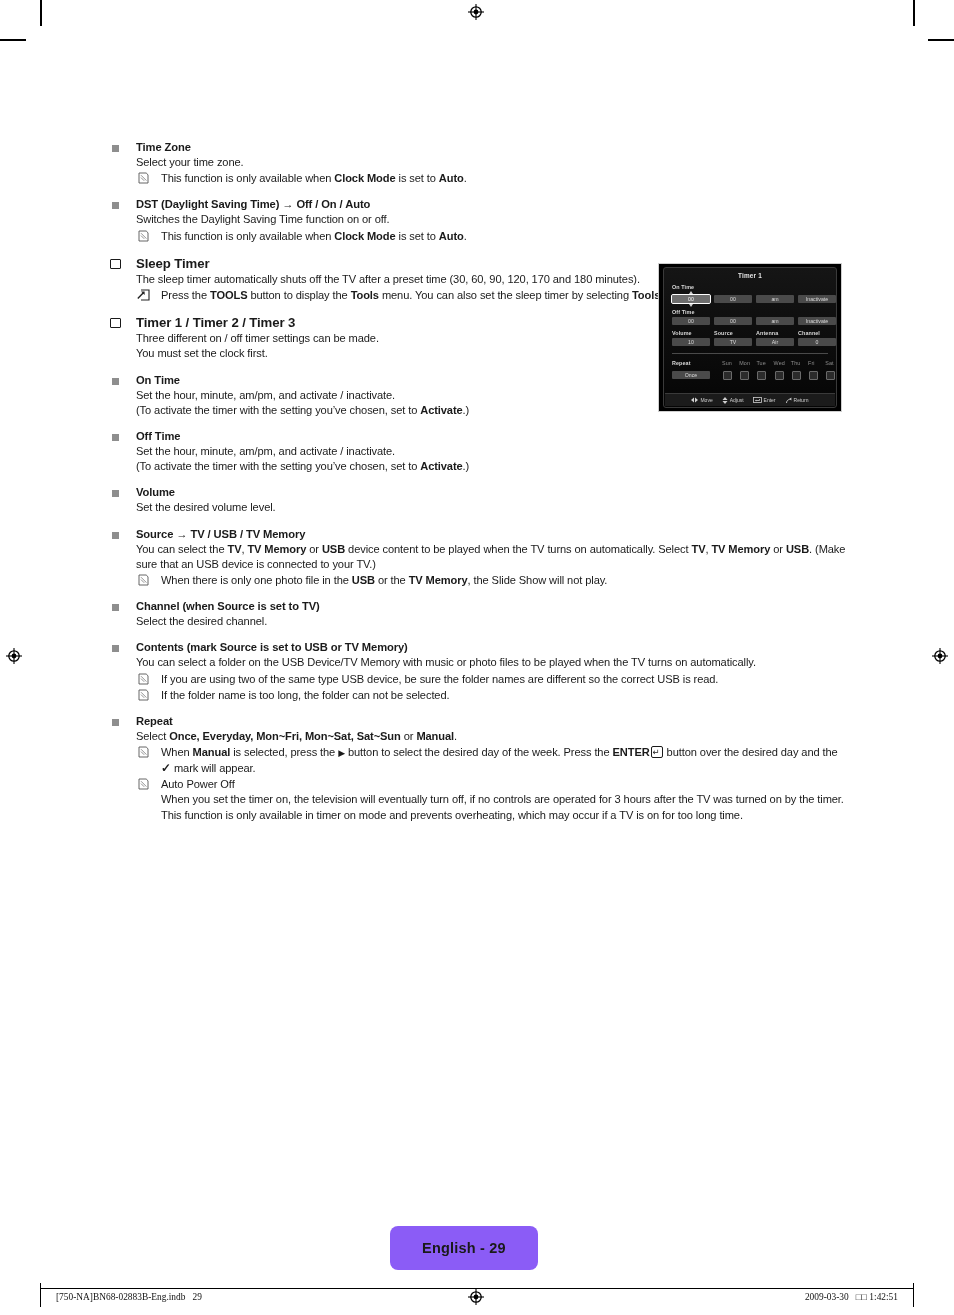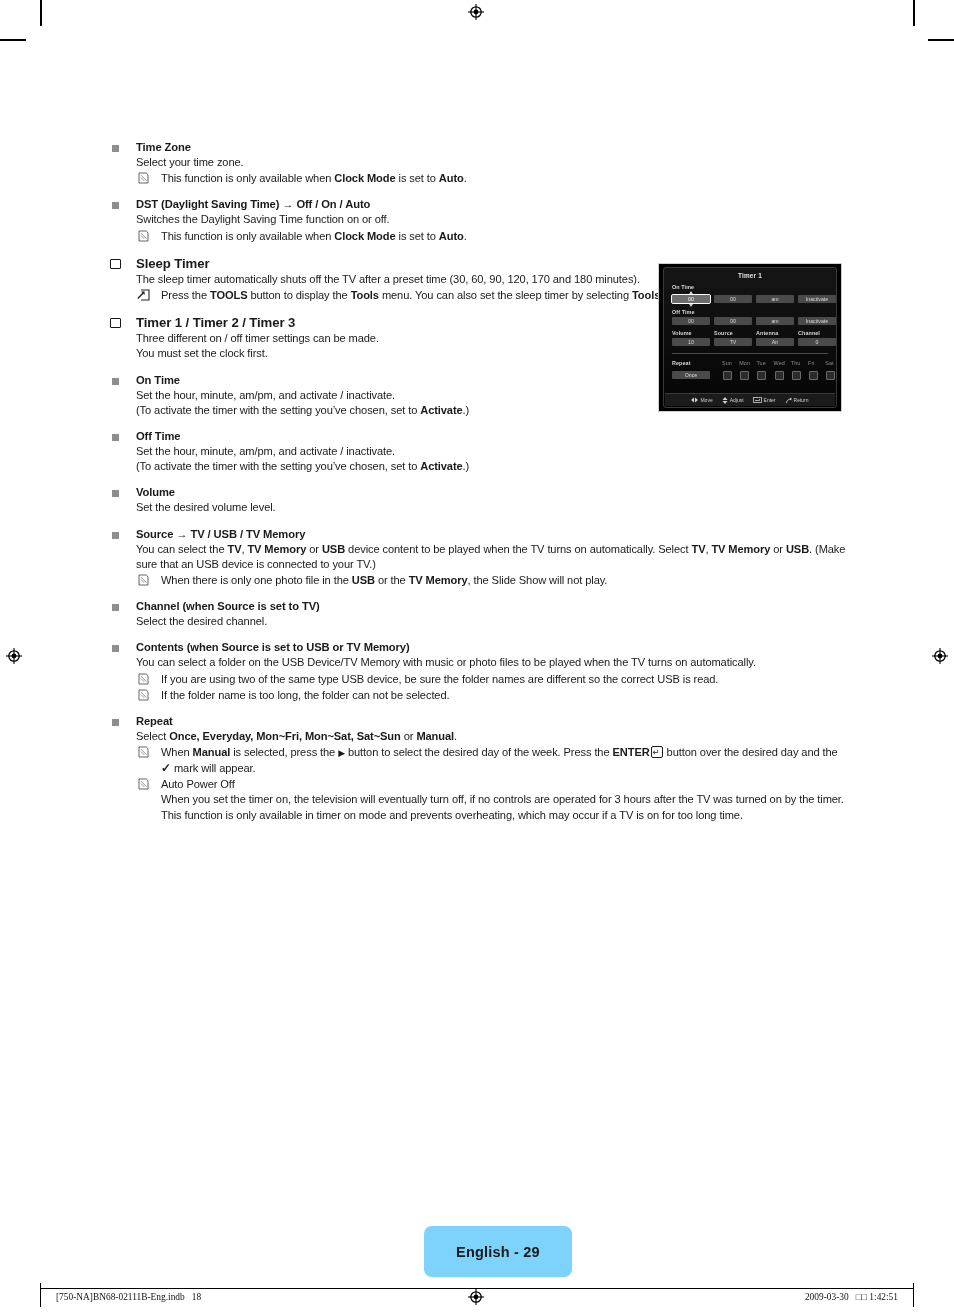--- a/index.html
+++ b/index.html
@@ -203,25 +203,25 @@
     position: absolute;
     width: 0; height: 0;
     border-left: 2.5px solid transparent;
     border-right: 2.5px solid transparent;
     border-top: 3px solid #cfcfcf;
   }
 
   
   .pagetab {
     position: absolute;
-    left: 424px;
+    left: 390px;
     top: 1226px;
     width: 148px;
-    height: 51px;
-    background: #7dd3fc;
+    height: 44px;
+    background: #8b5cf6;
     border-radius: 8px;
     display: flex;
     align-items: center;
     justify-content: center;
     font-size: 14.5px;
     font-weight: bold;
     color: #1a1a1a;
     letter-spacing: .2px;
   }
   .footrule {
@@ -357,21 +357,21 @@
             <line x1="3" y1="5.6" x2="6.2" y2="8.8" stroke="#777" stroke-width="0.8"></line>
           </svg>When there is only one photo file in the <b>USB</b> or the <b>TV Memory</b>, the Slide Show will not play.</div>
       </div>
       <div class="blk blk-sq">
         <span class="marker"></span>
         <div class="hd">Channel (when Source is set to TV)</div>
         <div class="body-txt">Select the desired channel.</div>
       </div>
       <div class="blk blk-sq">
         <span class="marker"></span>
-        <div class="hd">Contents (when Source is set to USB or TV Memory)</div>
+        <div class="hd">Contents (mark Source is set to USB or TV Memory)</div>
         <div class="body-txt">You can select a folder on the USB Device/TV Memory with music or photo files to be played when the TV turns on automatically.</div>
         <div class="note"><svg class="nicon" viewBox="0 0 11 12">
             <path d="M1 1 H8.2 L10 2.8 V11 H1 Z" fill="none" stroke="#555" stroke-width="0.9"></path>
             <line x1="3" y1="3.2" x2="8.4" y2="8.6" stroke="#777" stroke-width="0.8"></line>
             <line x1="3" y1="5.6" x2="6.2" y2="8.8" stroke="#777" stroke-width="0.8"></line>
           </svg>If you are using two of the same type USB device, be sure the folder names are different so the correct USB is read.</div>
         <div class="note"><svg class="nicon" viewBox="0 0 11 12">
             <path d="M1 1 H8.2 L10 2.8 V11 H1 Z" fill="none" stroke="#555" stroke-width="0.9"></path>
             <line x1="3" y1="3.2" x2="8.4" y2="8.6" stroke="#777" stroke-width="0.8"></line>
             <line x1="3" y1="5.6" x2="6.2" y2="8.8" stroke="#777" stroke-width="0.8"></line>
@@ -477,16 +477,16 @@
         </span>
       </div>
 
     </div>
   </div>
 
   <div class="pagetab">English - 29</div>
   <div class="footrule"></div>
   <div class="footrule-l"></div>
   <div class="footrule-r"></div>
-  <div class="foot-txt foot-left">[750-NA]BN68-02111B-Eng.indb   18</div>
+  <div class="foot-txt foot-left">[750-NA]BN68-02883B-Eng.indb   29</div>
   <div class="foot-txt foot-right">2009-03-30   □□ 1:42:51</div>
 
 </div>
 
 </body></html>

